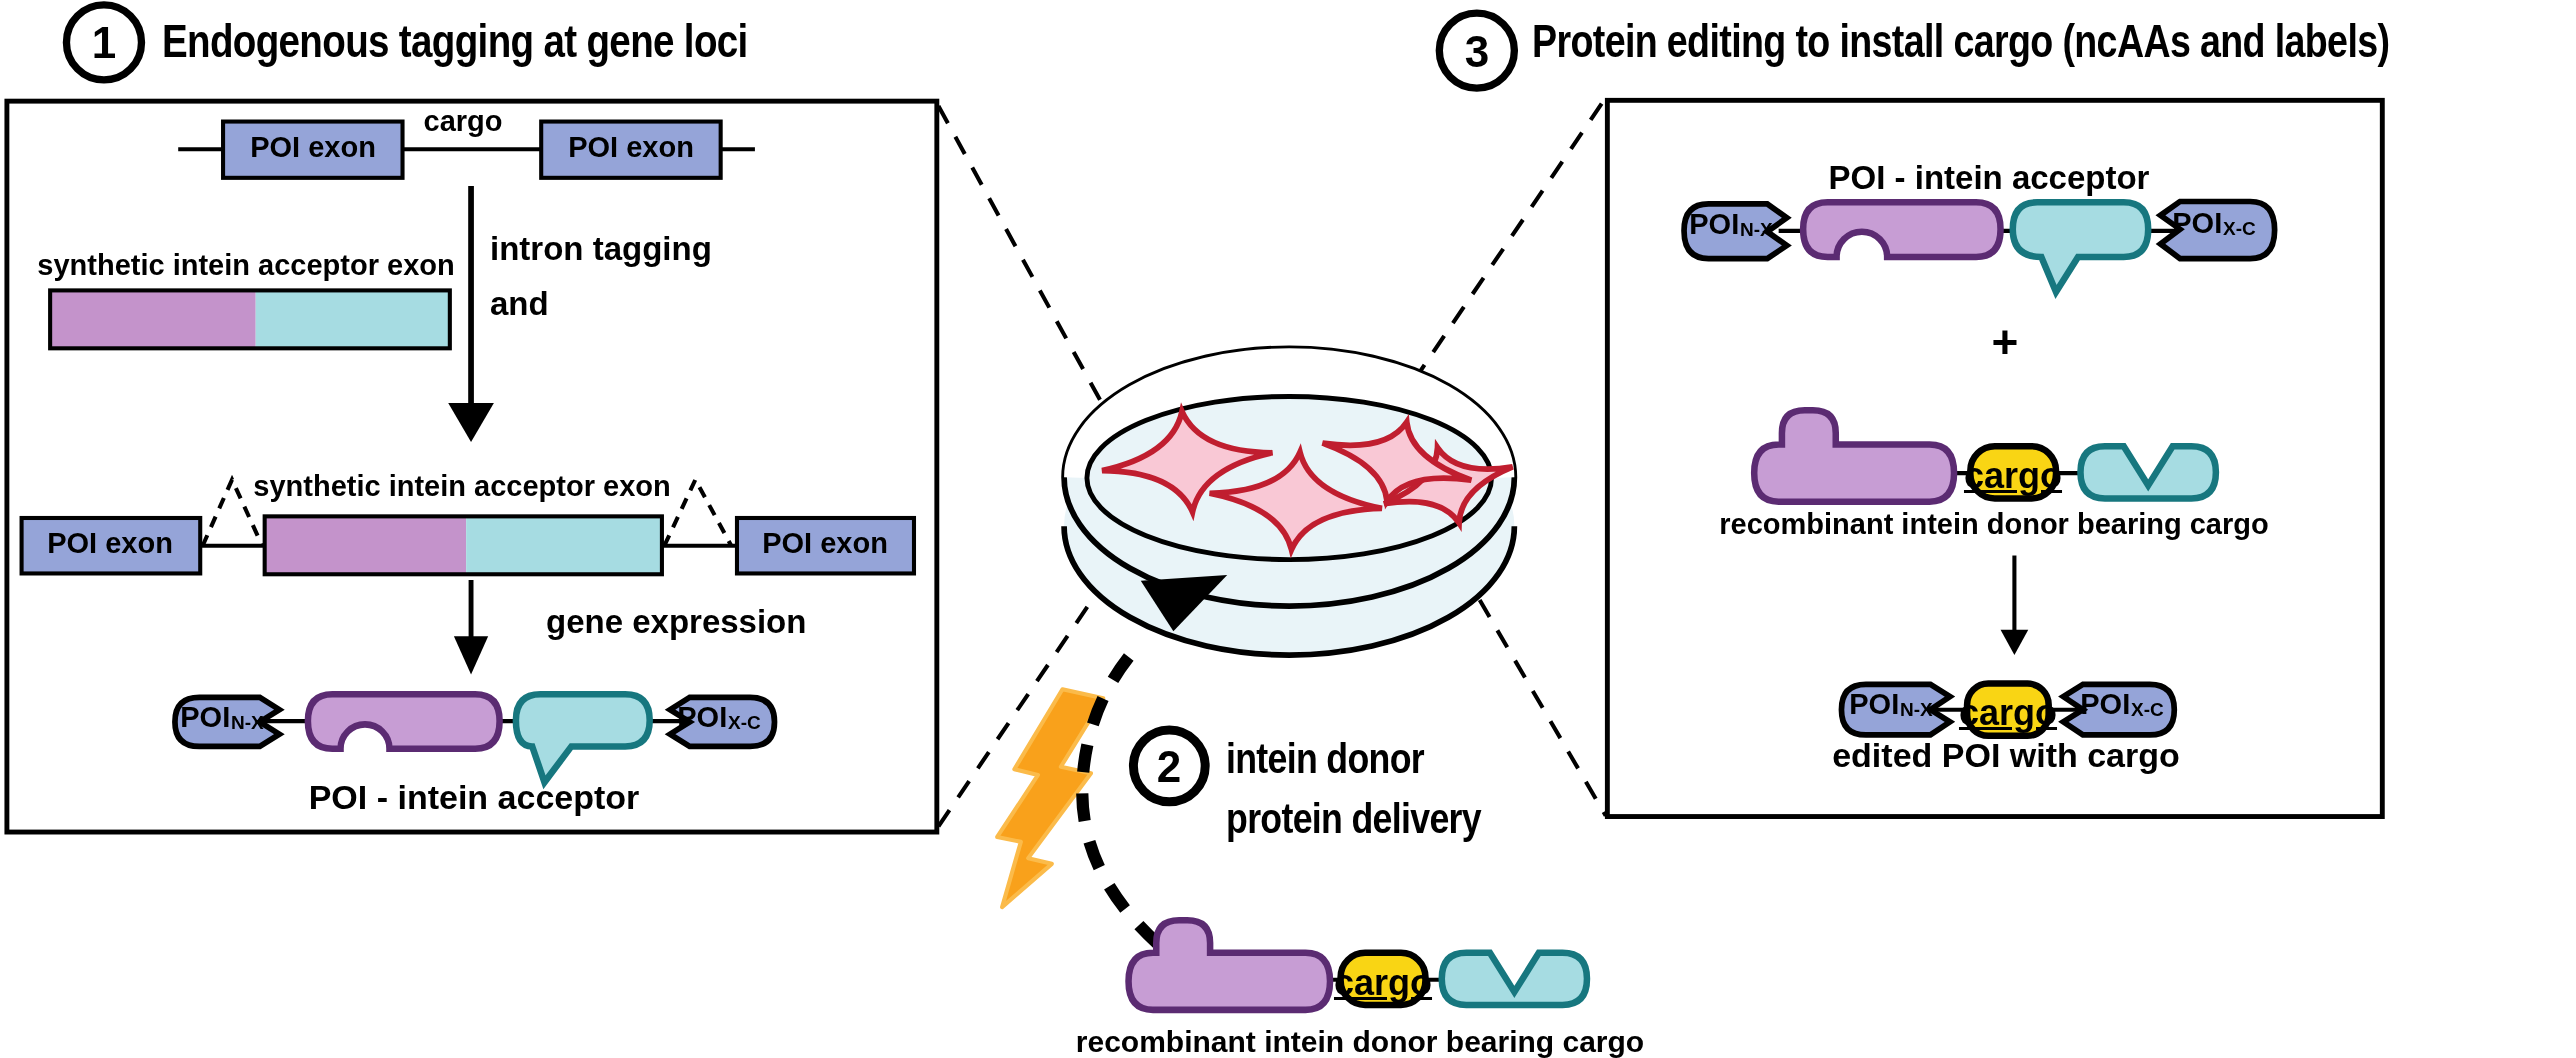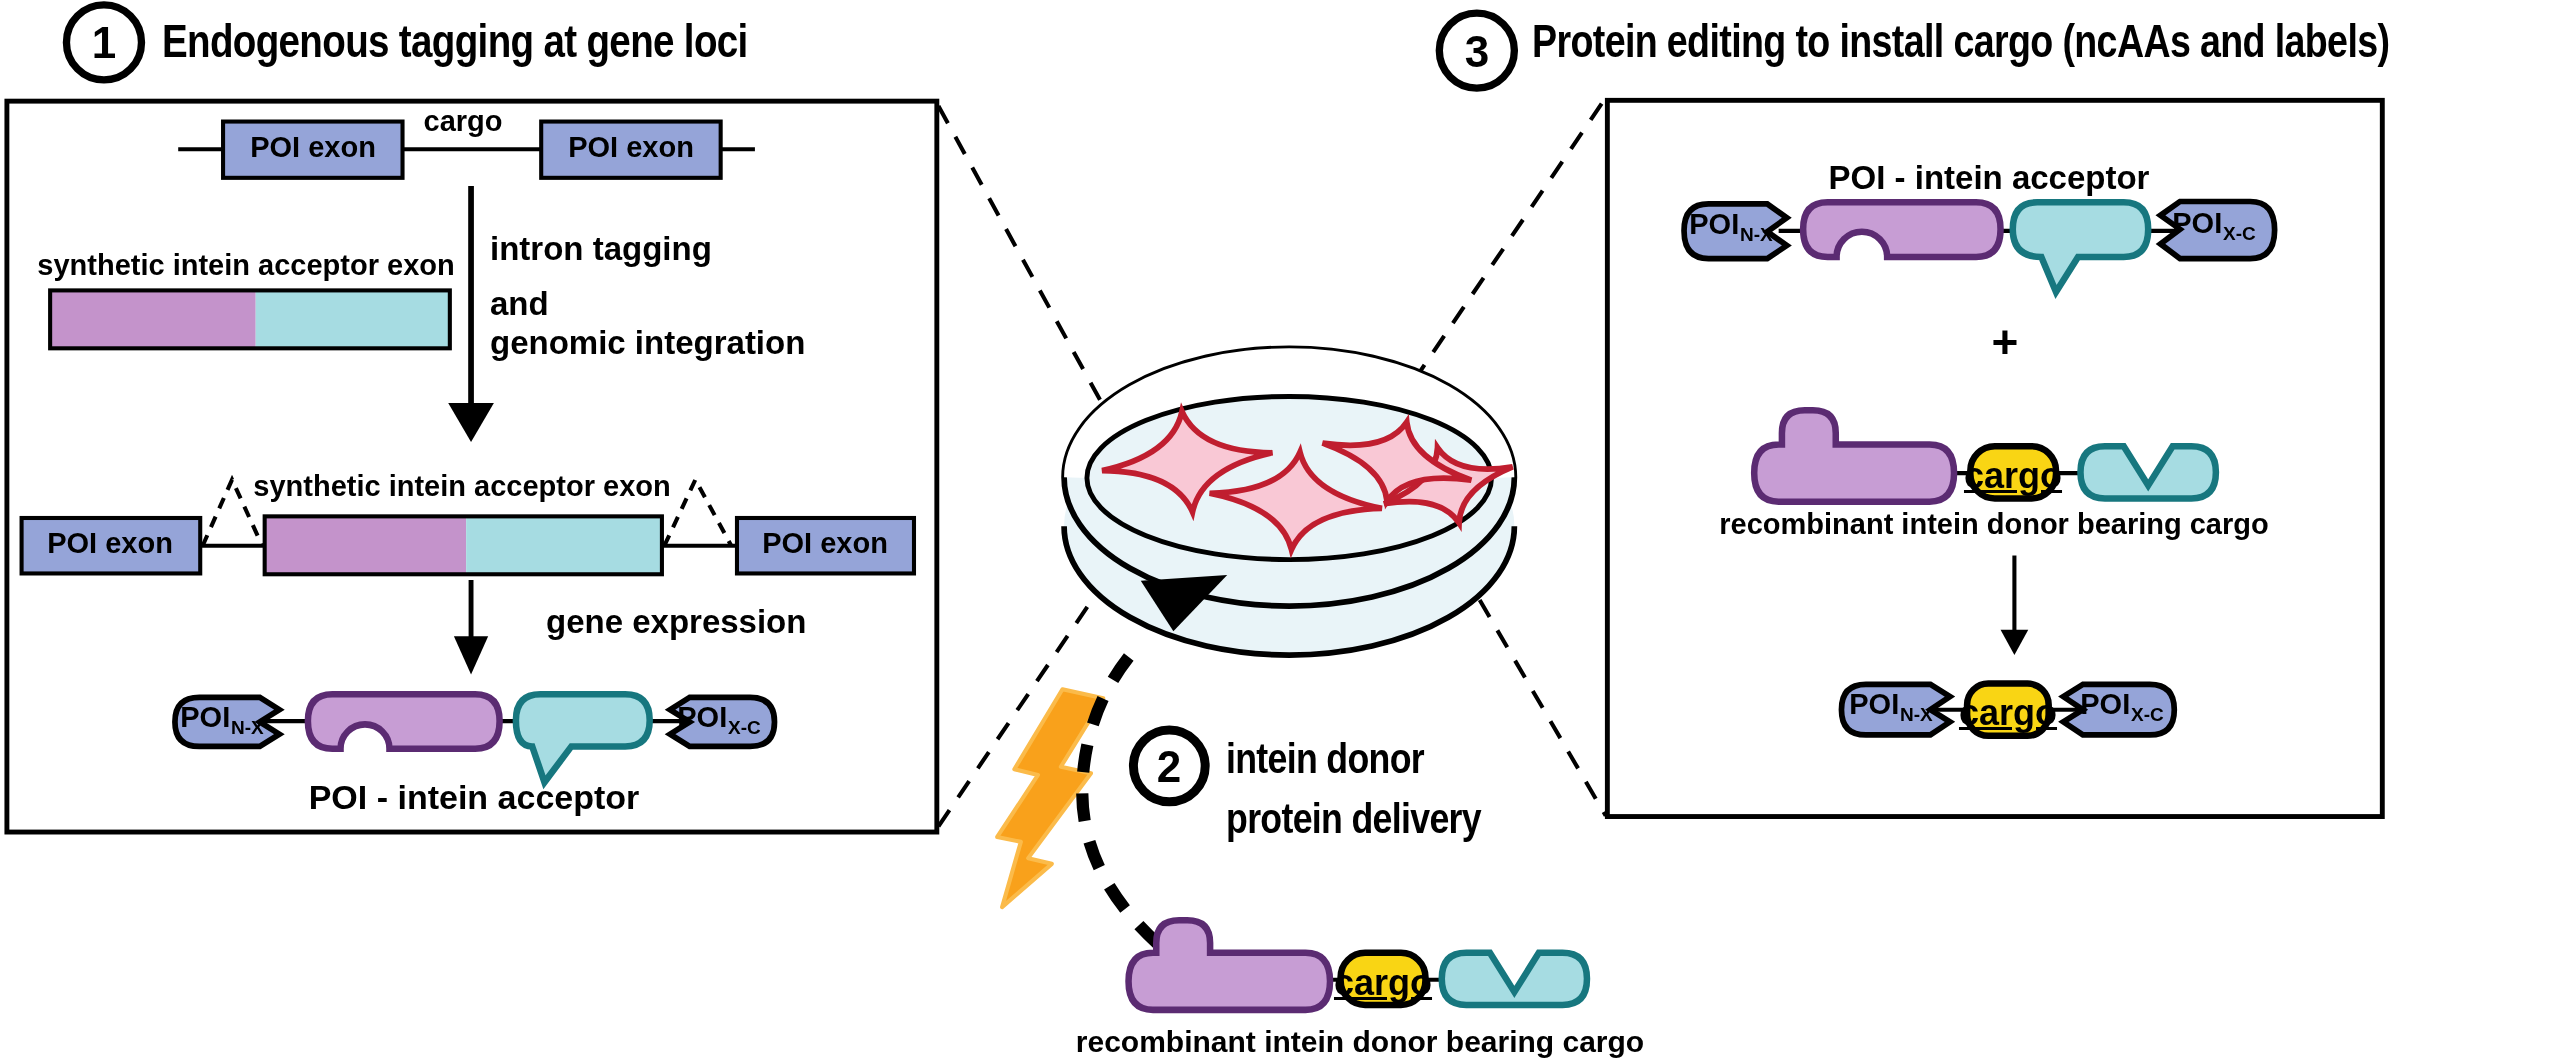--- a/index.html
+++ b/index.html
@@ -17,21 +17,21 @@
     position:absolute;z-index:2;white-space:nowrap;line-height:1.05;
     font-weight:bold;color:#000;
   }
   .ctr{transform:translateX(-50%);}
   .fs34{font-size:36px;text-decoration:underline;} .fs36{font-size:29px;} .fs37{font-size:30px;}
   .fs40{font-size:33px;} .fs42{font-size:34px;} .fs52{font-size:42px;}
   .fs54{font-size:44px;} .fs56{font-size:46px;} .fs58{font-size:47px;}
   .cond82{transform:scaleX(0.82);transform-origin:left top;letter-spacing:-0.8px;}
   .cond80{transform:scaleX(0.80);transform-origin:left top;letter-spacing:-0.8px;}
   .cond85{transform:scaleX(0.85);transform-origin:left top;letter-spacing:-0.8px;}
-  .poi{display:flex;align-items:center;font-size:29px;}
+  .poi{display:flex;align-items:flex-start;font-size:29px;}
   .poi .sub{font-size:19px;transform:translateY(11.4px);margin-left:0.8px;}
 </style>
 </head>
 <body>
 
 <div class="canvas">
 
 <svg class="art" width="2576" height="1058" viewBox="0 0 3157 1297">
 
   <g>
@@ -134,21 +134,20 @@
 
 <div class="lbl fs54 ctr" style="left:104px;top:20.4px;">1</div>
 <div class="lbl fs58 cond82" style="left:162px;top:16.3px;">Endogenous tagging at gene loci</div>
 
 <div class="lbl fs36 ctr" style="left:463px;top:106px;">cargo</div>
 <div class="lbl fs36 ctr" style="left:313px;top:132px;">POI exon</div>
 <div class="lbl fs36 ctr" style="left:631px;top:132px;">POI exon</div>
 
 <div class="lbl fs40" style="left:490px;top:232px;">intron tagging</div>
 <div class="lbl fs40" style="left:490px;top:287px;">and</div>
-<div class="lbl fs40" style="left:490px;top:326px;">genomic integration</div>
 
 <div class="lbl fs36 ctr" style="left:246px;top:250px;">synthetic intein acceptor exon</div>
 <div class="lbl fs36 ctr" style="left:462px;top:471px;">synthetic intein acceptor exon</div>
 <div class="lbl fs36 ctr" style="left:110px;top:528px;">POI exon</div>
 <div class="lbl fs36 ctr" style="left:825px;top:528px;">POI exon</div>
 <div class="lbl fs40" style="left:498px;top:605px;margin-left:48px;">gene expression</div>
 
 <div class="lbl ctr" style="left:222px;top:702px;">
   <span class="poi">
         <span>POI</span>
@@ -198,15 +197,16 @@
         <span class="sub">N-X</span>
       </span>
 </div>
 <div class="lbl fs34 ctr" style="left:2008px;top:694px;">cargo</div>
 <div class="lbl ctr" style="left:2122px;top:689px;">
   <span class="poi">
         <span>POI</span>
         <span class="sub">X-C</span>
       </span>
 </div>
+<div class="lbl fs42 ctr" style="left:2006px;top:738px;">edited POI with cargo</div>
 
 </div>
 
 
 </body></html>

